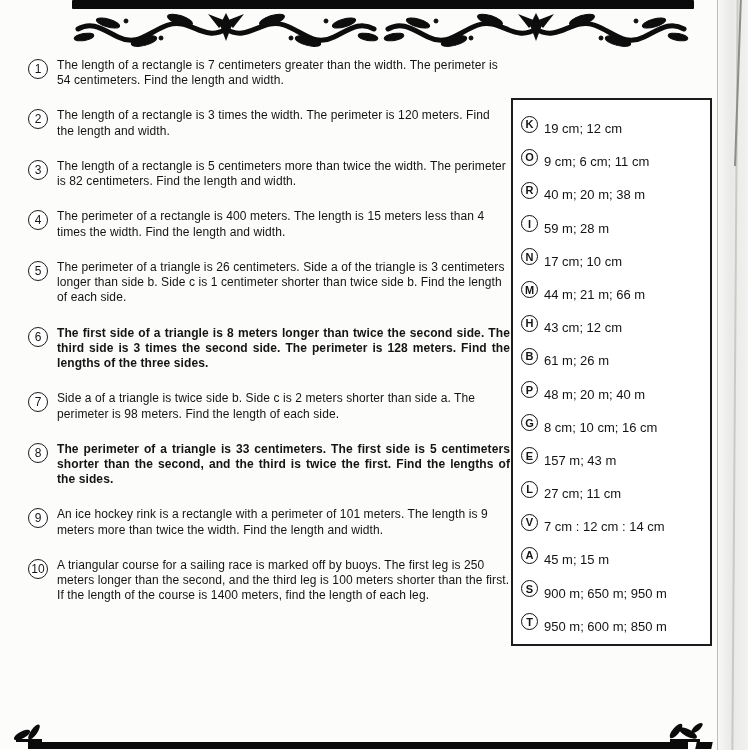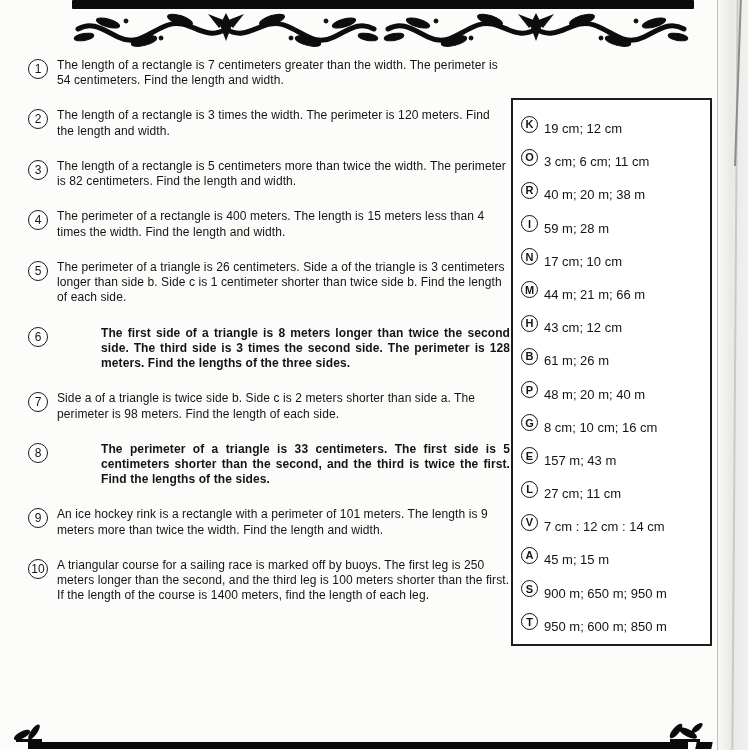--- a/index.html
+++ b/index.html
@@ -60,21 +60,20 @@
     box-sizing: border-box;
   }
   .problem-text {
     font-size: 12px;
     line-height: 1.27;
     letter-spacing: 0.1px;
   }
   .problem-text.bold {
     font-weight: 700;
     text-align: justify;
-    margin-left: 44px;
   }
 
   
   .answer-box {
     position: absolute;
     left: 511px;
     top: 98px;
     width: 201px;
     box-sizing: border-box;
     border: 2px solid #1c1c1c;
@@ -269,21 +268,21 @@
     <span class="letter-badge">
       <span>K</span>
     </span>
     <span class="answer-text">19 cm; 12 cm</span>
   </div>
 
   <div class="answer-row">
     <span class="letter-badge">
       <span>O</span>
     </span>
-    <span class="answer-text">3 cm; 6 cm; 11 cm</span>
+    <span class="answer-text">9 cm; 6 cm; 11 cm</span>
   </div>
 
   <div class="answer-row">
     <span class="letter-badge">
       <span>R</span>
     </span>
     <span class="answer-text">40 m; 20 m; 38 m</span>
   </div>
 
   <div class="answer-row">

